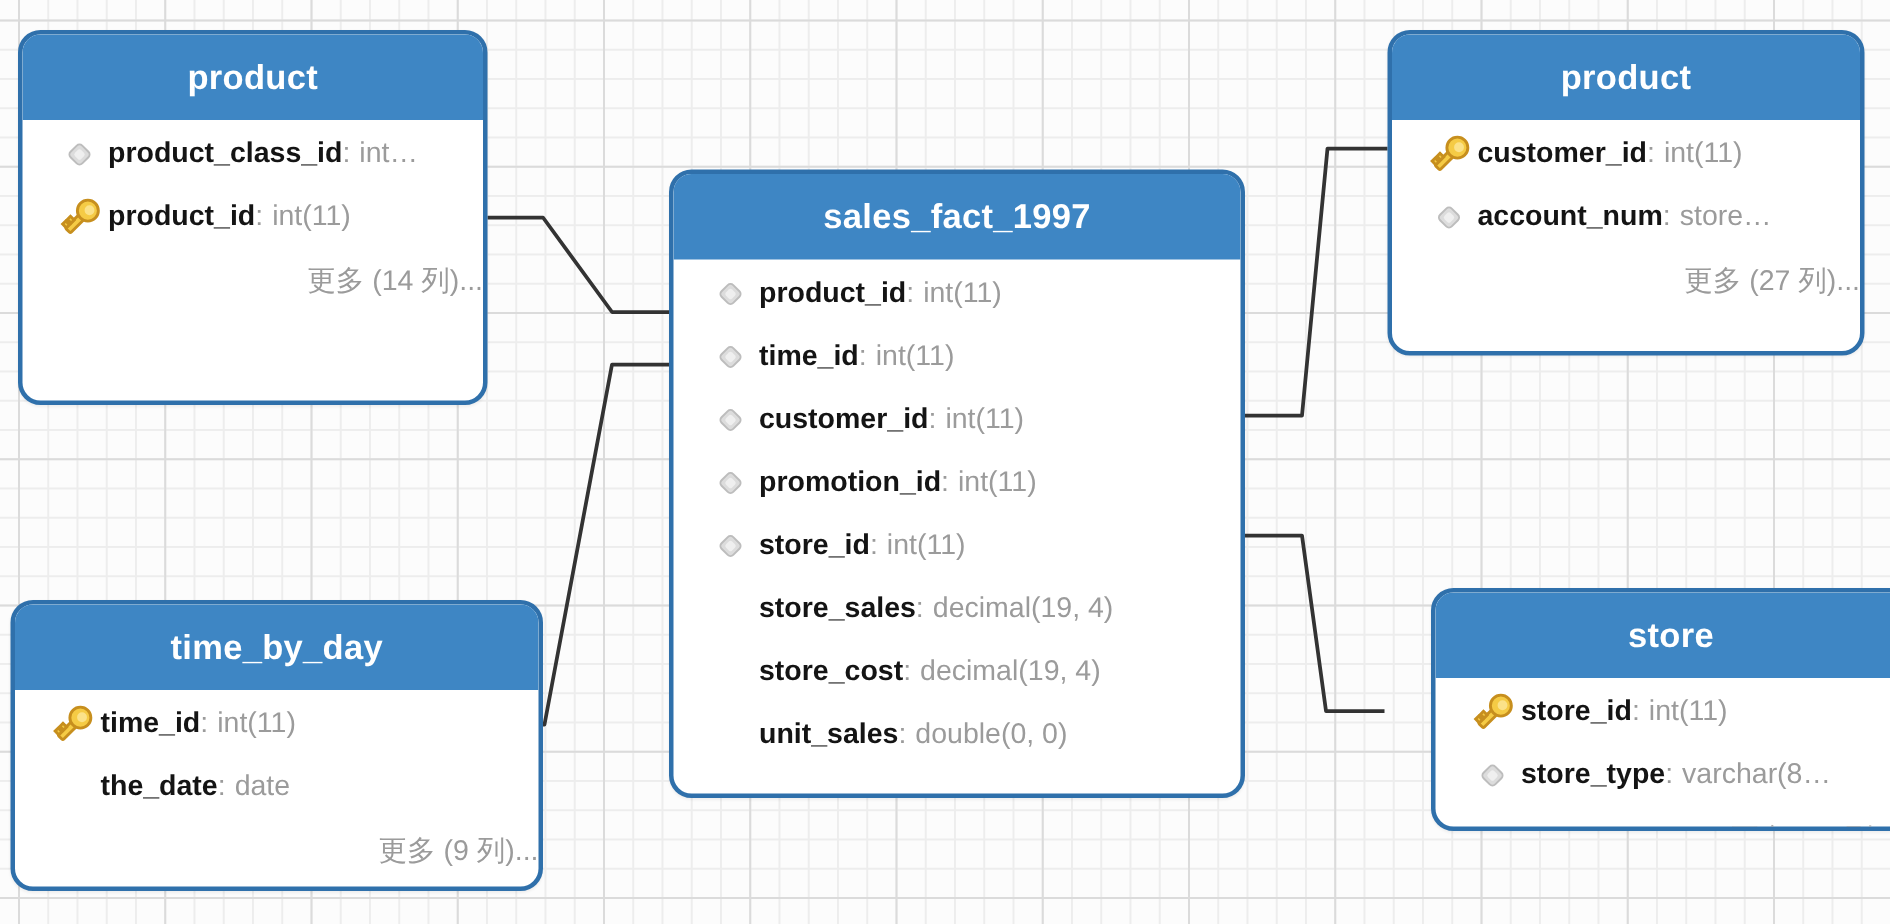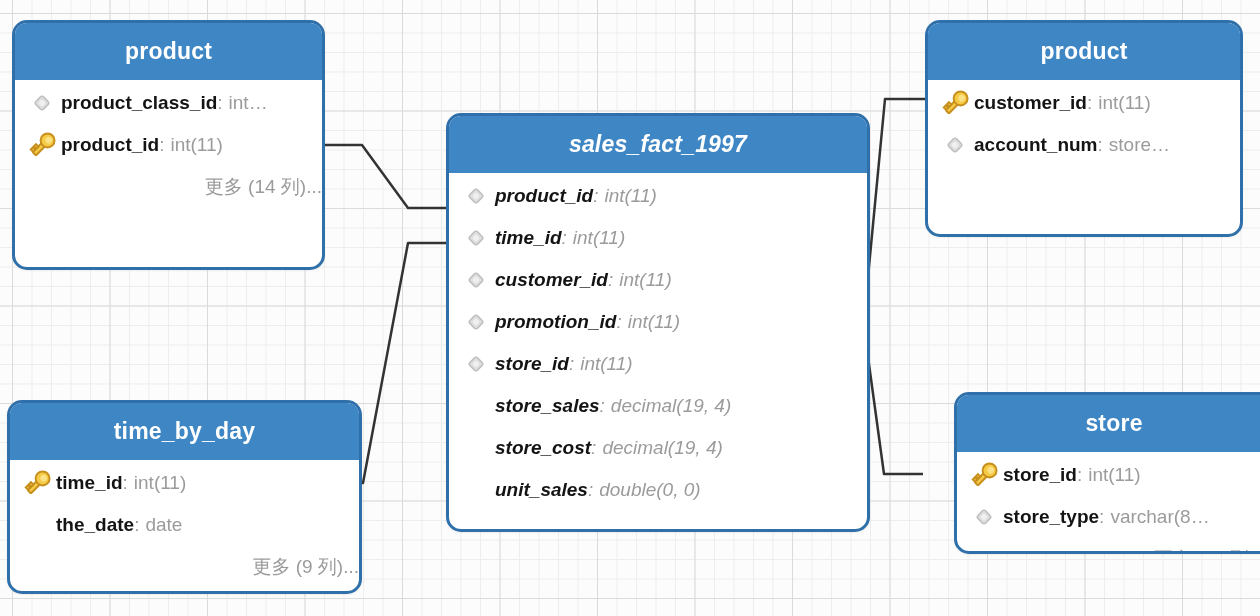--- a/index.html
+++ b/index.html
@@ -55,21 +55,21 @@
     color: var(--header-text, #fff);
     font-size: 23px;
     font-weight: bold;
     letter-spacing: 0.2px;
   }
   .table-body { padding-top: 2px; }
   .field-row {
     height: 42px;
     display: flex;
     align-items: center;
-    padding-left: 8px;
+    padding-left: 19px;
     font-size: 19px;
     white-space: nowrap;
   }
   .field-icon {
     flex: 0 0 38px;
     width: 38px;
     display: flex;
     align-items: center;
     justify-content: center;
   }
@@ -158,21 +158,21 @@
           <span class="field-icon"></span>
           <span class="field-name">the_date</span>
           <span class="field-sep">:</span>
           <span class="field-type">date</span>
         </div>
         <div class="field-row more-row">
           <span class="more-text">更多 (9 列)...</span>
         </div>
       </div>
     </div>
-    <div class="db-table" style="left: 446px; top: 113px; width: 424px; height: 419px; font-style: italic;">
+    <div class="db-table" style="left: 446px; top: 113px; width: 384px; height: 419px;">
       <div class="table-header">
         <span class="table-title">sales_fact_1997</span>
       </div>
       <div class="table-body">
         <div class="field-row">
           <span class="field-icon">
             <svg viewBox="0 0 34 34" width="22" height="22" aria-hidden="true">
               <g transform="rotate(45 17 17)">
                 <rect class="diamond-part" x="8.5" y="8.5" width="17" height="17" rx="4"></rect>
                 <rect class="diamond-inner" x="12.5" y="12.5" width="9" height="9" rx="2.5"></rect>
@@ -282,20 +282,23 @@
               <g transform="rotate(45 17 17)">
                 <rect class="diamond-part" x="8.5" y="8.5" width="17" height="17" rx="4"></rect>
                 <rect class="diamond-inner" x="12.5" y="12.5" width="9" height="9" rx="2.5"></rect>
               </g>
             </svg>
           </span>
           <span class="field-name">account_num</span>
           <span class="field-sep">:</span>
           <span class="field-type">store…</span>
         </div>
+        <div class="field-row more-row">
+          <span class="more-text">更多 (27 列)...</span>
+        </div>
       </div>
     </div>
     <div class="db-table" style="left: 923px; top: 392px; width: 320px; height: 162px; margin-left: 31px;">
       <div class="table-header">
         <span class="table-title">store</span>
       </div>
       <div class="table-body">
         <div class="field-row">
           <span class="field-icon">
             <svg viewBox="0 0 34 34" width="33" height="33" aria-hidden="true">

